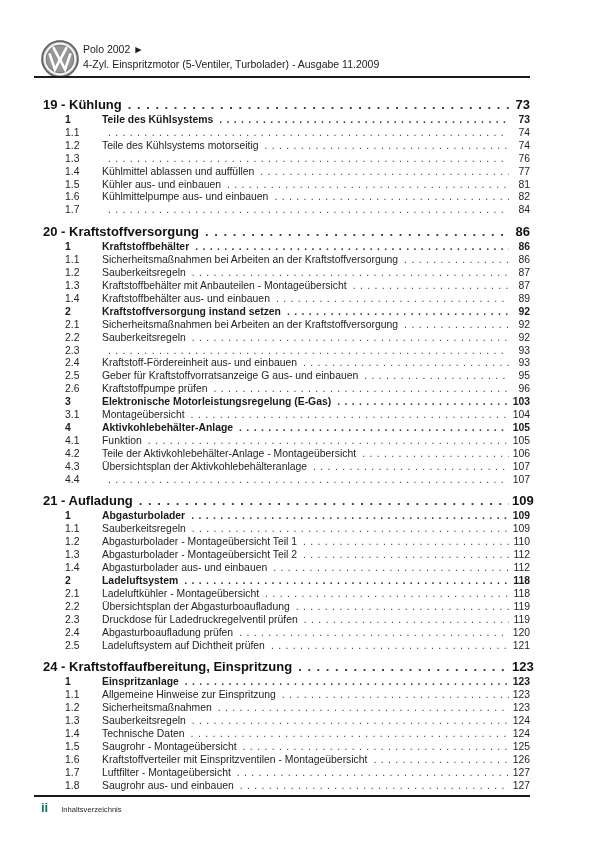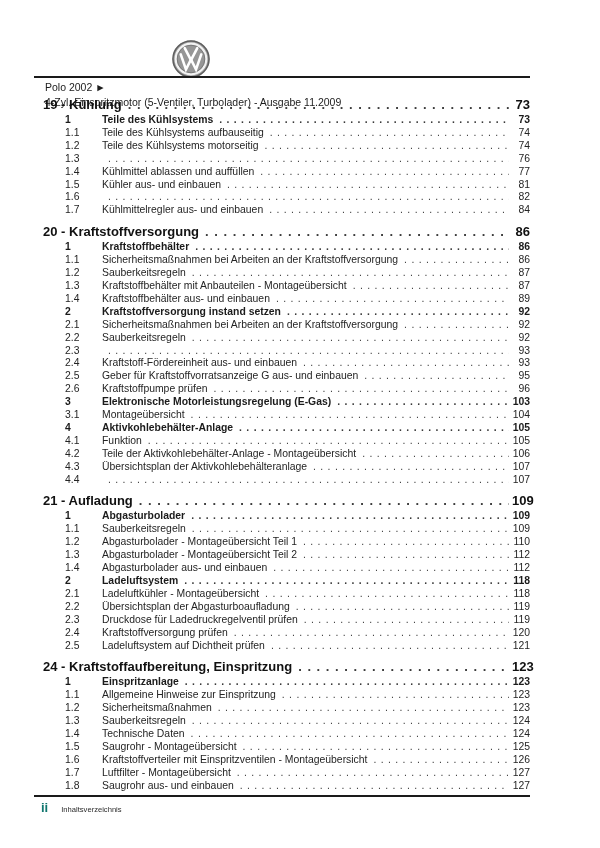--- a/index.html
+++ b/index.html
@@ -7,21 +7,21 @@
     width: 600px; height: 848px;
     background: #ffffff;
     font-family: "Liberation Sans", sans-serif;
     color: #222222;
     position: relative;
     overflow: hidden;
   }
   .page { position: absolute; inset: 0; }
 
   
-  .header { position: absolute; left: 41px; top: 40px; display: flex; align-items: center; flex-direction: column; }
+  .header { position: absolute; left: 41px; top: 40px; display: flex; align-items: flex-start; }
   .logo { width: 38px; height: 38px; flex: 0 0 38px; }
   .head-text { margin-left: 4px; padding-top: 2px; font-size: 10.5px; line-height: 15px; color: #1c1c1c; white-space: nowrap; }
   .rule { position: absolute; left: 34px; width: 496px; border-top: 2px solid #1a1a1a; height: 0; }
   .rule-top { top: 76px; }
   .rule-bottom { top: 795px; }
 
   
   .toc { position: absolute; left: 43px; top: 90px; width: 487px; }
   .sec-row {
     display: flex; align-items: flex-start;
@@ -83,21 +83,20 @@
     <div class="entries">
   <div class="entry bold">
     <span class="e-num">1</span>
     <span class="e-title">Teile des Kühlsystems</span>
     <span class="dots">. . . . . . . . . . . . . . . . . . . . . . . . . . . . . . . . . . . . . . . . . . . . . . . . . . . . . . . . . . . . . . . . . . . . . . . . . . . . . . . . . . . . . . . . . . . . . . . . . . . . . . . . . . . . . . . . . . . . . . . . . . . . . . . . . . . . . . . . . . . . </span>
     <span class="e-page">73</span>
   </div>
 
   <div class="entry">
     <span class="e-num">1.1</span>
-    <span class="e-title">Teile des Kühlsystems aufbauseitig</span>
     <span class="dots">. . . . . . . . . . . . . . . . . . . . . . . . . . . . . . . . . . . . . . . . . . . . . . . . . . . . . . . . . . . . . . . . . . . . . . . . . . . . . . . . . . . . . . . . . . . . . . . . . . . . . . . . . . . . . . . . . . . . . . . . . . . . . . . . . . . . . . . . . . . . </span>
     <span class="e-page">74</span>
   </div>
 
   <div class="entry">
     <span class="e-num">1.2</span>
     <span class="e-title">Teile des Kühlsystems motorseitig</span>
     <span class="dots">. . . . . . . . . . . . . . . . . . . . . . . . . . . . . . . . . . . . . . . . . . . . . . . . . . . . . . . . . . . . . . . . . . . . . . . . . . . . . . . . . . . . . . . . . . . . . . . . . . . . . . . . . . . . . . . . . . . . . . . . . . . . . . . . . . . . . . . . . . . . </span>
     <span class="e-page">74</span>
   </div>
@@ -117,27 +116,27 @@
 
   <div class="entry">
     <span class="e-num">1.5</span>
     <span class="e-title">Kühler aus- und einbauen</span>
     <span class="dots">. . . . . . . . . . . . . . . . . . . . . . . . . . . . . . . . . . . . . . . . . . . . . . . . . . . . . . . . . . . . . . . . . . . . . . . . . . . . . . . . . . . . . . . . . . . . . . . . . . . . . . . . . . . . . . . . . . . . . . . . . . . . . . . . . . . . . . . . . . . . </span>
     <span class="e-page">81</span>
   </div>
 
   <div class="entry">
     <span class="e-num">1.6</span>
+    <span class="e-title">Kühlmittelpumpe aus- und einbauen</span>
     <span class="dots">. . . . . . . . . . . . . . . . . . . . . . . . . . . . . . . . . . . . . . . . . . . . . . . . . . . . . . . . . . . . . . . . . . . . . . . . . . . . . . . . . . . . . . . . . . . . . . . . . . . . . . . . . . . . . . . . . . . . . . . . . . . . . . . . . . . . . . . . . . . . </span>
     <span class="e-page">82</span>
   </div>
 
   <div class="entry">
     <span class="e-num">1.7</span>
-    <span class="e-title">Kühlmittelregler aus- und einbauen</span>
     <span class="dots">. . . . . . . . . . . . . . . . . . . . . . . . . . . . . . . . . . . . . . . . . . . . . . . . . . . . . . . . . . . . . . . . . . . . . . . . . . . . . . . . . . . . . . . . . . . . . . . . . . . . . . . . . . . . . . . . . . . . . . . . . . . . . . . . . . . . . . . . . . . . </span>
     <span class="e-page">84</span>
   </div>
 </div>
   </section>
 
   <section>
     <div class="sec-row">
       <span class="sec-label">20 - Kraftstoffversorgung</span>
       <span class="dots">. . . . . . . . . . . . . . . . . . . . . . . . . . . . . . . . . . . . . . . . . . . . . . . . . . . . . . . . . . . . . . . . . . . . . . . . . . . . . . . . . . . . . . . . . . . . . . . . . . . . . . . . . . . . . . . . . . . . . . . . . . . . . . . . . . . . . . . . . . . . </span>
@@ -342,21 +341,21 @@
 
   <div class="entry">
     <span class="e-num">2.3</span>
     <span class="e-title">Druckdose für Ladedruckregelventil prüfen</span>
     <span class="dots">. . . . . . . . . . . . . . . . . . . . . . . . . . . . . . . . . . . . . . . . . . . . . . . . . . . . . . . . . . . . . . . . . . . . . . . . . . . . . . . . . . . . . . . . . . . . . . . . . . . . . . . . . . . . . . . . . . . . . . . . . . . . . . . . . . . . . . . . . . . . </span>
     <span class="e-page">119</span>
   </div>
 
   <div class="entry">
     <span class="e-num">2.4</span>
-    <span class="e-title">Kraftstoffversorgung prüfen</span>
+    <span class="e-title">Abgasturboaufladung prüfen</span>
     <span class="dots">. . . . . . . . . . . . . . . . . . . . . . . . . . . . . . . . . . . . . . . . . . . . . . . . . . . . . . . . . . . . . . . . . . . . . . . . . . . . . . . . . . . . . . . . . . . . . . . . . . . . . . . . . . . . . . . . . . . . . . . . . . . . . . . . . . . . . . . . . . . . </span>
     <span class="e-page">120</span>
   </div>
 
   <div class="entry">
     <span class="e-num">2.5</span>
     <span class="e-title">Ladeluftsystem auf Dichtheit prüfen</span>
     <span class="dots">. . . . . . . . . . . . . . . . . . . . . . . . . . . . . . . . . . . . . . . . . . . . . . . . . . . . . . . . . . . . . . . . . . . . . . . . . . . . . . . . . . . . . . . . . . . . . . . . . . . . . . . . . . . . . . . . . . . . . . . . . . . . . . . . . . . . . . . . . . . . </span>
     <span class="e-page">121</span>
   </div>

